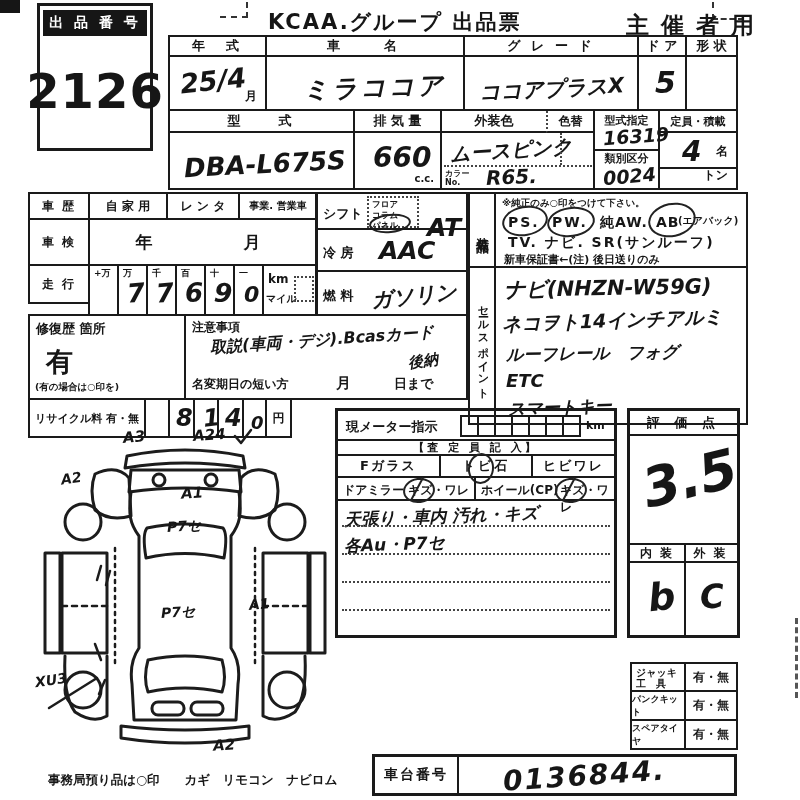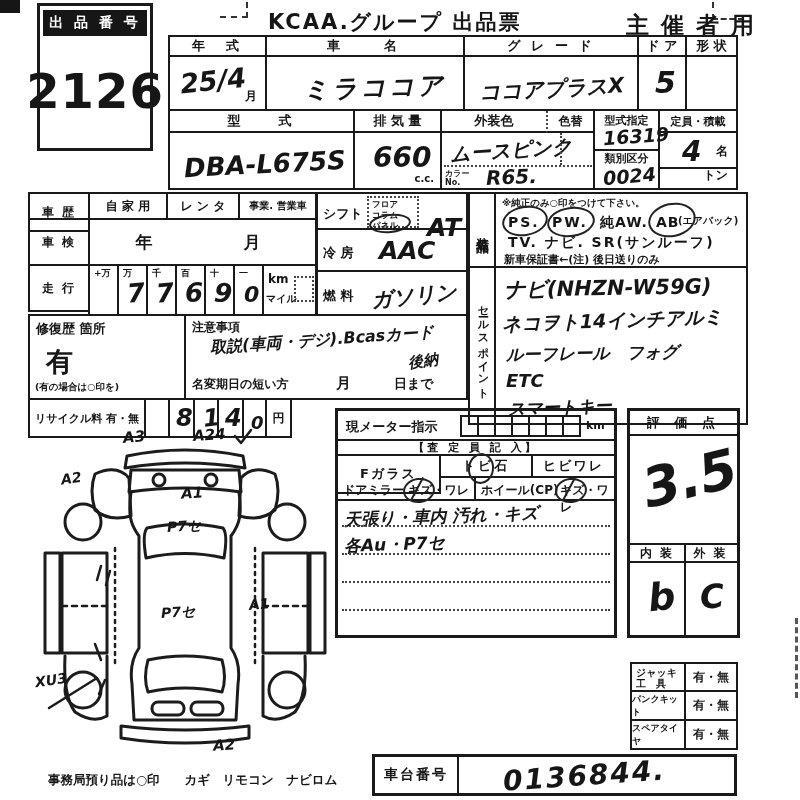--- a/index.html
+++ b/index.html
@@ -85,29 +85,29 @@
   </div>
 
   <div class="b" style="left:658px;top:109px;width:80px;height:81px;">
     <div class="abs flex lbl" style="left:0;top:0;width:76px;height:22px;border-bottom:2px solid #1a1a1a;font-size:11px;">定員・積載</div>
     <span class="abs hand" style="left:22px;top:24px;font-size:28px;">4</span>
     <span class="abs lbl" style="right:8px;top:32px;font-size:12px;">名</span>
     <div class="abs" style="left:0;top:56px;width:76px;border-top:2px solid #1a1a1a;"></div>
     <span class="abs lbl" style="right:8px;bottom:4px;font-size:12px;">トン</span>
   </div>
 
-  <div class="b flex lbl" style="left:28px;top:192px;width:62px;height:40px;font-size:12px;letter-spacing:2px;">車 歴</div>
+  <div class="b flex lbl" style="left:28px;top:192px;width:62px;height:28px;font-size:12px;letter-spacing:2px;">車 歴</div>
   <div class="b flex lbl" style="left:88px;top:192px;width:80px;height:28px;font-size:12px;">自 家 用</div>
   <div class="b flex lbl" style="left:166px;top:192px;width:74px;height:28px;font-size:12px;">レ ン タ</div>
   <div class="b flex lbl" style="left:238px;top:192px;width:80px;height:28px;font-size:10px;">事業. 営業車</div>
 
   <div class="b flex lbl" style="left:28px;top:218px;width:62px;height:48px;font-size:12px;letter-spacing:2px;">車 検</div>
   <div class="b flex lbl" style="left:88px;top:218px;width:230px;height:48px;font-size:17px;letter-spacing:10px;">年　　　月</div>
 
-  <div class="b flex lbl" style="left:28px;top:264px;width:62px;height:48px;font-size:12px;letter-spacing:2px;">走 行</div>
+  <div class="b flex lbl" style="left:28px;top:264px;width:62px;height:40px;font-size:12px;letter-spacing:2px;">走 行</div>
   <div class="b" style="left:88px;top:264px;width:31px;height:52px;">
     <span class="abs lbl" style="left:4px;top:1px;font-size:9px;">+万</span>
     <span class="abs hand" style="left:9px;top:14px;font-size:24px;"></span>
   </div>
   <div class="b" style="left:117px;top:264px;width:31px;height:52px;">
     <span class="abs lbl" style="left:4px;top:1px;font-size:9px;">万</span>
     <span class="abs hand" style="left:8px;top:12px;font-size:26px;transform:rotate(-5deg);">7</span>
   </div>
   <div class="b" style="left:146px;top:264px;width:31px;height:52px;">
     <span class="abs lbl" style="left:4px;top:1px;font-size:9px;">千</span>
@@ -215,21 +215,21 @@
     <span class="abs lbl" style="left:8px;top:7px;font-size:13px;">現メーター指示</span>
     <div class="b" style="left:122px;top:4px;width:19px;height:22px;"></div>
     <div class="b" style="left:139px;top:4px;width:19px;height:22px;"></div>
     <div class="b" style="left:156px;top:4px;width:19px;height:22px;"></div>
     <div class="b" style="left:173px;top:4px;width:19px;height:22px;"></div>
     <div class="b" style="left:190px;top:4px;width:19px;height:22px;"></div>
     <div class="b" style="left:207px;top:4px;width:19px;height:22px;"></div>
     <div class="b" style="left:224px;top:4px;width:19px;height:22px;"></div>
     <span class="abs lbl" style="left:248px;top:8px;font-size:11px;">km</span>
     <div class="abs flex lbl" style="left:0;top:28px;width:276px;height:17px;border-top:2px solid #1a1a1a;border-bottom:2px solid #1a1a1a;font-size:11px;letter-spacing:3px;">【査 定 員 記 入】</div>
-    <div class="abs flex lbl" style="left:0;top:45px;width:103px;height:38px;border-right:2px solid #1a1a1a;border-bottom:2px solid #1a1a1a;font-size:13px;letter-spacing:2px;">Fガラス</div>
+    <div class="abs flex lbl" style="left:0;top:45px;width:103px;height:22px;border-right:2px solid #1a1a1a;border-bottom:2px solid #1a1a1a;font-size:13px;letter-spacing:2px;">Fガラス</div>
     <div class="abs flex lbl" style="left:103px;top:45px;width:92px;height:22px;border-right:2px solid #1a1a1a;border-bottom:2px solid #1a1a1a;font-size:13px;letter-spacing:3px;">トビ石</div>
     <div class="abs flex lbl" style="left:195px;top:45px;width:81px;height:22px;border-bottom:2px solid #1a1a1a;font-size:13px;letter-spacing:2px;">ヒビワレ</div>
     <div class="circ" style="left:130px;top:42px;width:22px;height:27px;transform:rotate(8deg);"></div>
     <div class="abs" style="left:0;top:67px;width:138px;height:23px;border-right:2px solid #1a1a1a;border-bottom:2px solid #1a1a1a;">
       <span class="abs lbl" style="left:5px;top:4px;font-size:12px;">ドアミラー</span>
       <span class="abs lbl" style="left:70px;top:4px;font-size:12px;">キズ・ワレ</span>
       <div class="circ" style="left:65px;top:0px;width:28px;height:21px;transform:rotate(-8deg);"></div>
       <div class="slash" style="left:78px;top:-2px;height:26px;transform:rotate(28deg);"></div>
     </div>
     <div class="abs" style="left:138px;top:67px;width:138px;height:23px;border-bottom:2px solid #1a1a1a;text-decoration:underline;">

